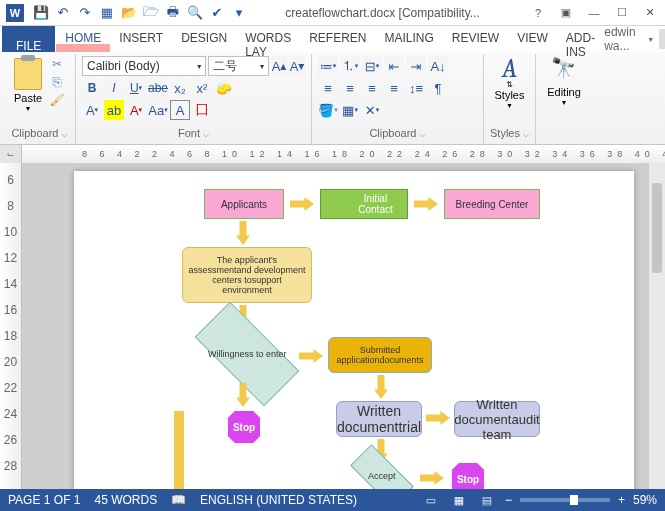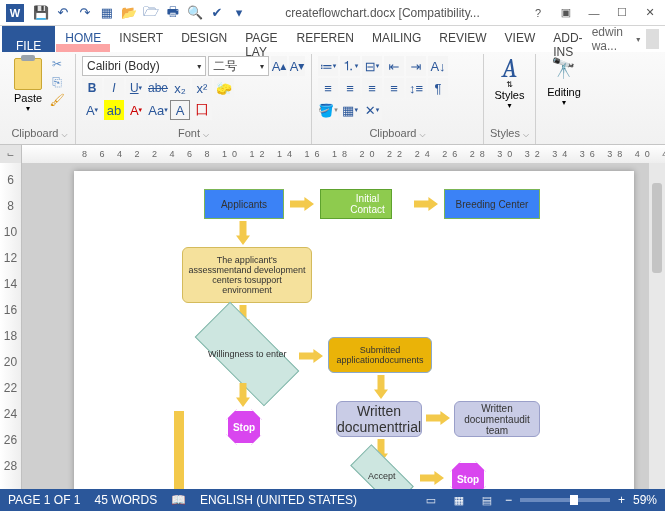--- a/index.html
+++ b/index.html
@@ -41,21 +41,21 @@
 .editing-body{display:flex;flex-direction:column;align-items:center;}
 .binoc{font-size:20px;color:#444;}
 .ruler-area{height:18px;background:#e9e9e9;display:flex;}
 .ruler-corner{width:22px;background:#e4e4e4;border-right:1px solid #c0c0c0;display:flex;align-items:center;justify-content:center;color:#666;font-size:9px;}
 .ruler-h{flex:1;background:linear-gradient(#fff,#eee);font-size:9px;color:#666;display:flex;align-items:center;padding:0 60px;white-space:nowrap;overflow:hidden;letter-spacing:5px;}
 .doc-area{height:326px;display:flex;background:#cfcfcf;}
 .ruler-v{width:22px;background:linear-gradient(90deg,#fff,#eee);border-right:1px solid #c0c0c0;display:flex;flex-direction:column;align-items:center;padding-top:10px;gap:12px;color:#666;font-size:9px;}
 .canvas{flex:1;background:#cfcfcf;position:relative;overflow:hidden;padding:8px 12px;}
 .page{width:560px;height:420px;background:#fff;box-shadow:0 0 6px rgba(0,0,0,.3);position:relative;margin-left:40px;}
 .shape{position:absolute;display:flex;align-items:center;justify-content:center;text-align:center;font-size:10px;color:#333;padding:2px 4px;}
-.proc-green{background:#3b82f6;border:1px solid #7bb556;}
+.proc-green{background:#f9a8d4;border:1px solid #7bb556;}
 .proc-lime{background:#8ecb4e;border:1px solid #5ea22e;color:#fff;}
 .proc-yellow{background:#f5e19c;border:1px solid #d4bb5c;border-radius:6px;}
 .decision{background:#cde6e0;border:1px solid #7fb5a8;width:98px;height:50px;transform:rotate(45deg);}
 .decision span{transform:rotate(-45deg);display:block;font-size:9px;}
 .proc-blue{background:#eab308;border:1px solid #8aa9cd;border-radius:6px;}
 .proc-lav{background:#c9cce6;border:1px solid #9a9fc9;border-radius:6px;}
 .stop{width:36px;height:36px;background:#d946ef;border:2px solid #fff;outline:1px solid #aaa;clip-path:polygon(30% 0,70% 0,100% 30%,100% 70%,70% 100%,30% 100%,0 70%,0 30%);color:#fff;font-weight:bold;font-size:10px;}
 .arrow-r{position:absolute;width:24px;height:14px;background:#f3c94b;clip-path:polygon(0 25%,60% 25%,60% 0,100% 50%,60% 100%,60% 75%,0 75%);}
 .arrow-d{position:absolute;width:14px;height:24px;background:#f3c94b;clip-path:polygon(25% 0,75% 0,75% 60%,100% 60%,50% 100%,0 60%,25% 60%);}
 .arrow-curve{position:absolute;width:80px;height:120px;border:10px solid #f3c94b;border-right:none;border-top:none;border-radius:0 0 0 40px;}
@@ -92,21 +92,21 @@
     <div class="win-btn">☐</div>
     <div class="win-btn">✕</div>
   </div>
 </div>
 
 <div class="tabs">
   <div class="tab-file">FILE</div>
   <div class="tab active">HOME</div>
   <div class="tab">INSERT</div>
   <div class="tab">DESIGN</div>
-  <div class="tab">PAGE LAY</div>
+  <div class="tab">WORDS LAY</div>
   <div class="tab">REFEREN</div>
   <div class="tab">MAILING</div>
   <div class="tab">REVIEW</div>
   <div class="tab">VIEW</div>
   <div class="tab">ADD-INS</div>
   <div class="user-area">
     <span>edwin wa...</span>
     <span style="font-size:8px;">▾</span>
     <div class="avatar"></div>
   </div>
@@ -237,41 +237,41 @@
       <span>20</span>
       <span>22</span>
       <span>24</span>
       <span>26</span>
       <span>28</span>
   </div>
   <div class="canvas">
     <div class="page">
       <div class="shape proc-green" style="left:130px;top:18px;width:80px;height:30px;">Applicants</div>
       <div class="arrow-r" style="left:216px;top:26px;"></div>
-      <div class="shape proc-lime" style="left:246px;top:18px;width:72px;height:30px;font-weight:500;padding-left:27px;">Initial Contact</div>
+      <div class="shape proc-lime" style="left:246px;top:18px;width:88px;height:30px;font-weight:500;padding-left:27px;">Initial Contact</div>
       <div class="arrow-r" style="left:340px;top:26px;"></div>
       <div class="shape proc-green" style="left:370px;top:18px;width:96px;height:30px;">Breeding Center</div>
 
       <div class="arrow-d" style="left:162px;top:50px;"></div>
       <div class="shape proc-yellow" style="left:108px;top:76px;width:130px;height:56px;font-size:9px;">The applicant's assessmentand development centers tosupport environment</div>
 
       <div class="arrow-d" style="left:162px;top:134px;"></div>
       <div class="shape decision" style="left:124px;top:158px;">
           <span>Willingness to enter</span>
         </div>
       <div class="arrow-r" style="left:225px;top:178px;"></div>
       <div class="shape proc-blue" style="left:254px;top:166px;width:104px;height:36px;font-size:9px;">Submitted applicationdocuments</div>
 
       <div class="arrow-d" style="left:162px;top:212px;"></div>
       <div class="shape stop" style="left:152px;top:238px;">Stop</div>
 
       <div class="arrow-d" style="left:300px;top:204px;"></div>
       <div class="shape proc-lav" style="left:262px;top:230px;width:86px;height:36px;font-size:14px;">Written documenttrial</div>
       <div class="arrow-r" style="left:352px;top:240px;"></div>
-      <div class="shape proc-lav" style="left:380px;top:230px;width:86px;height:36px;font-size:10px;">Written documentaudit team</div>
+      <div class="shape proc-lav" style="left:380px;top:230px;width:86px;height:36px;font-size:13px;">Written documentaudit team</div>
 
       <div class="arrow-d" style="left:300px;top:268px;"></div>
       <div class="shape decision" style="left:278px;top:290px;width:60px;height:30px;">
           <span>Accept</span>
         </div>
       <div class="arrow-r" style="left:346px;top:300px;"></div>
       <div class="shape stop" style="left:376px;top:290px;">Stop</div>
 
       <div class="arrow-curve" style="left:100px;top:240px;"></div>
     </div>

